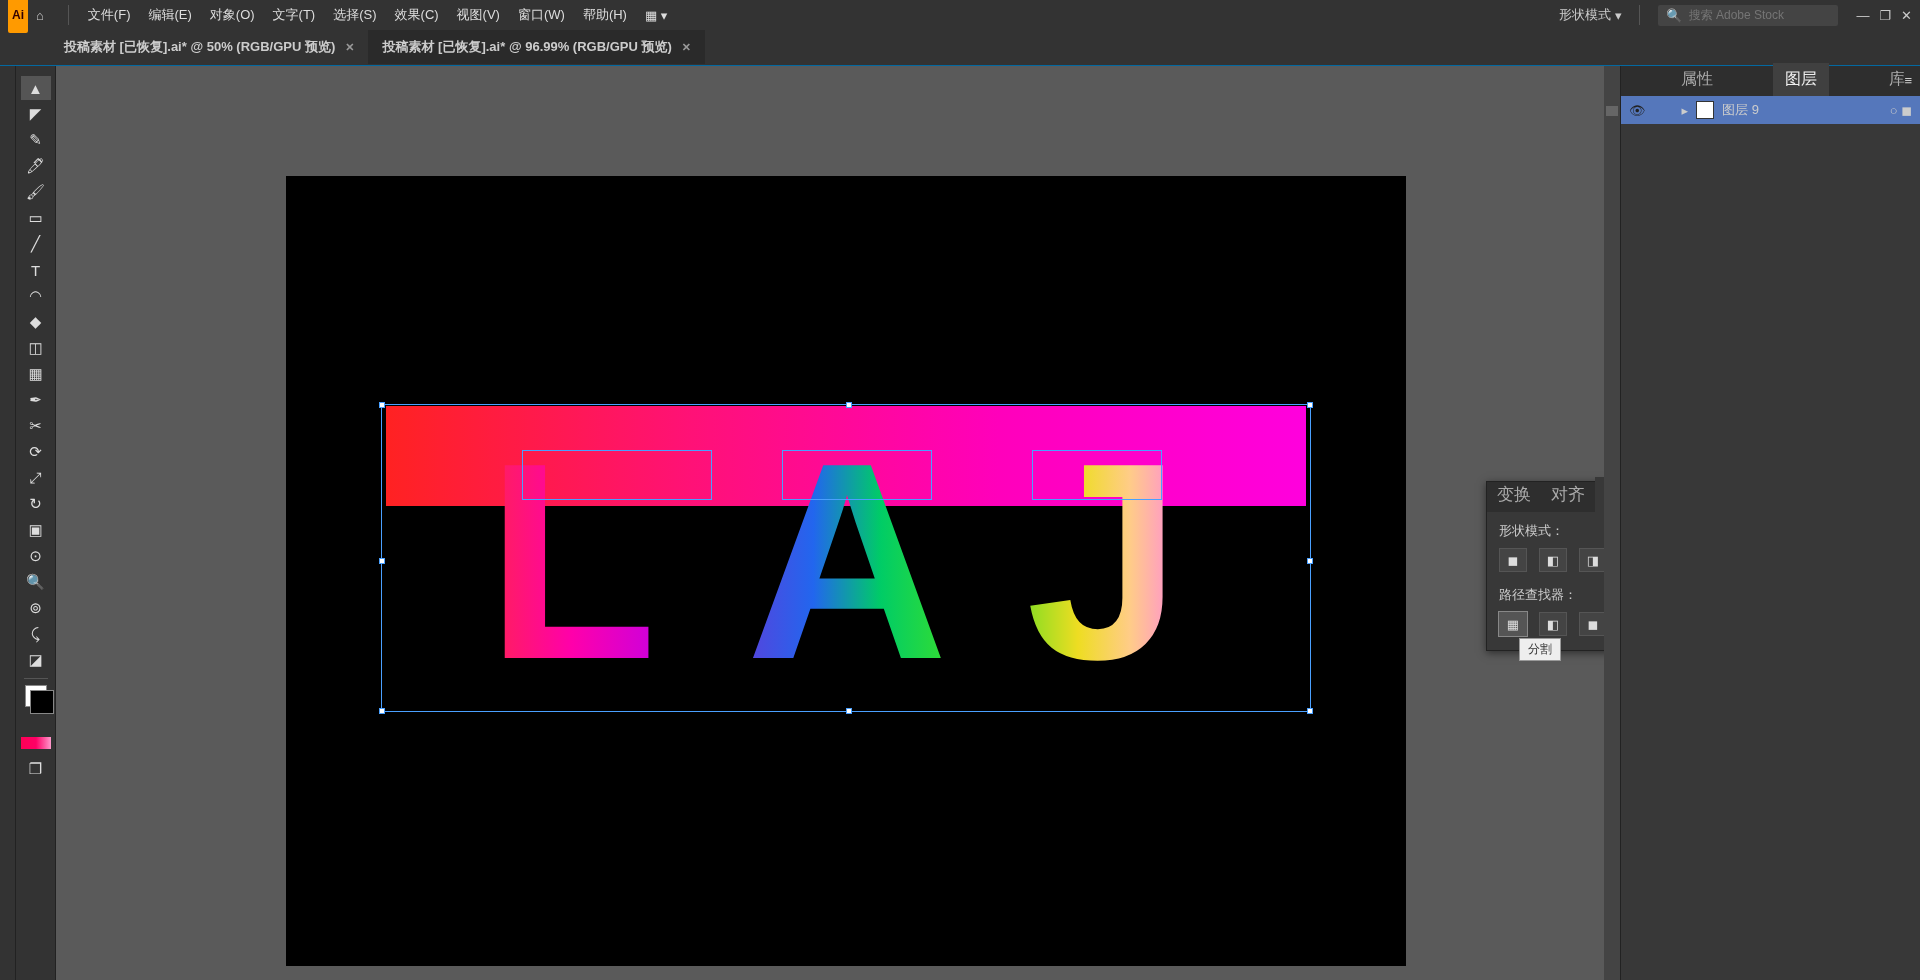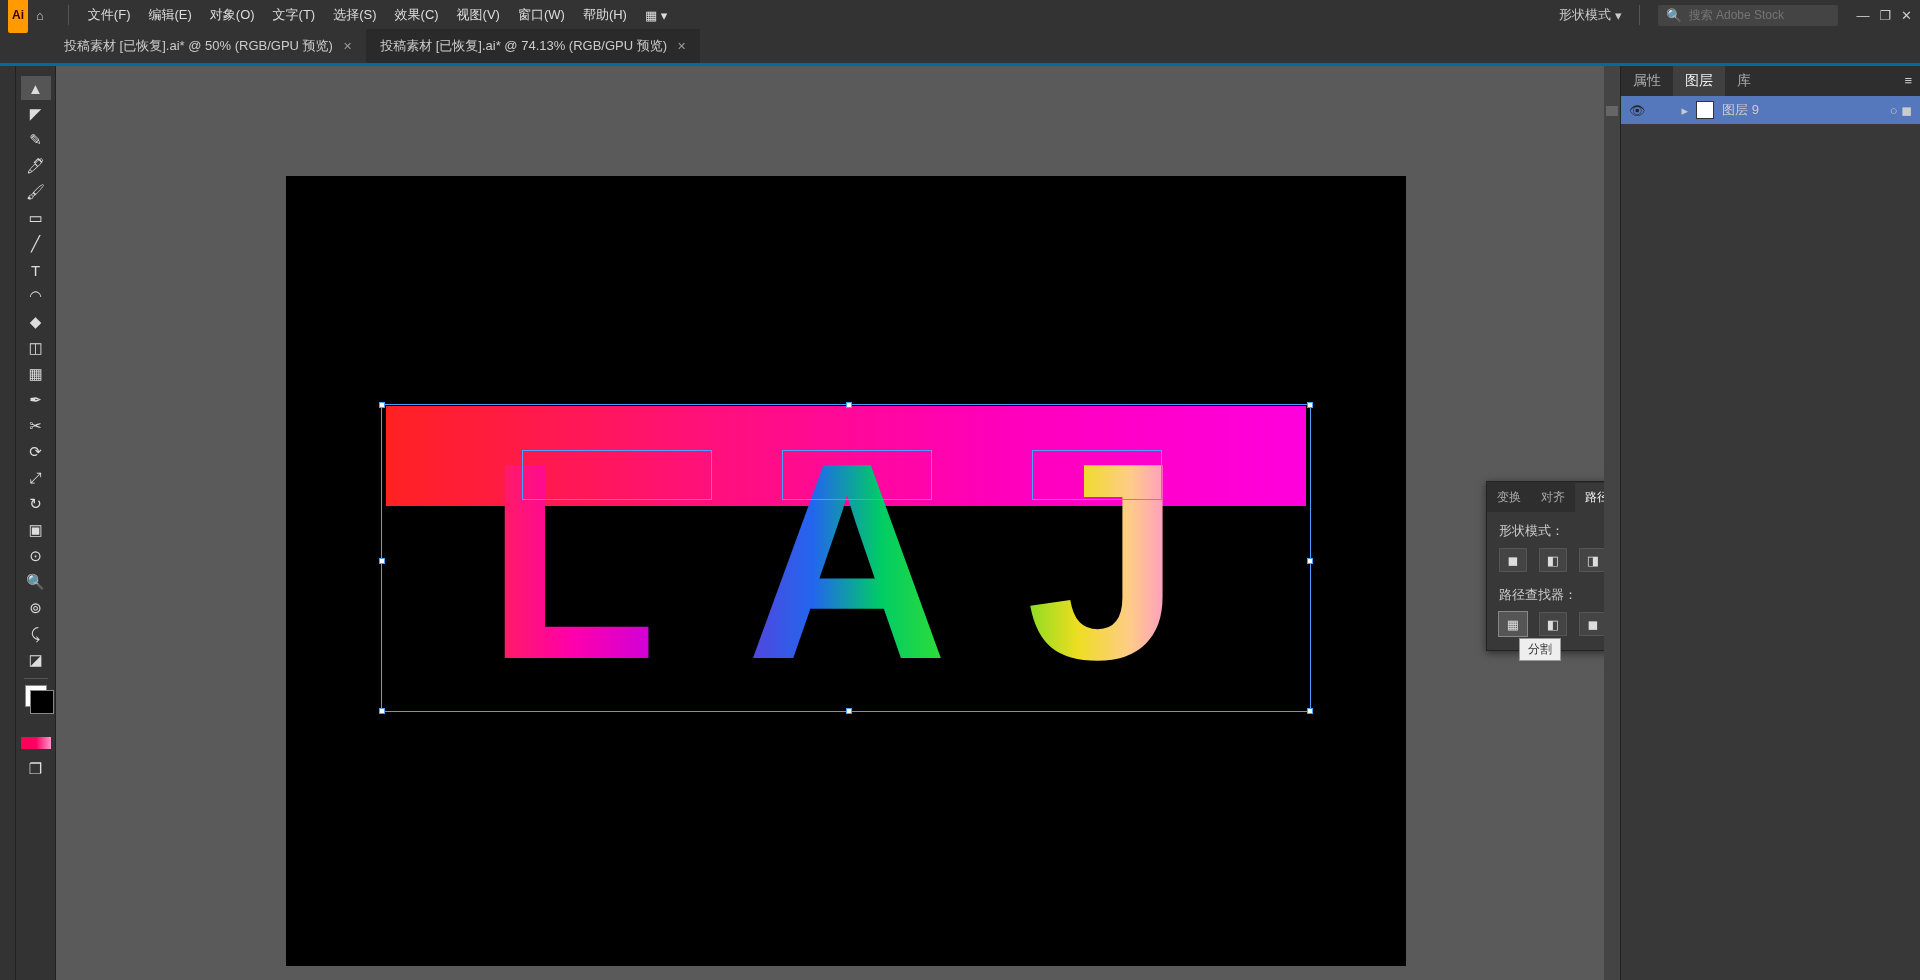--- a/index.html
+++ b/index.html
@@ -11,21 +11,21 @@
 .home-icon { color: #ccc; margin-right: 14px; cursor: pointer; }
 .menubar .sep { width: 1px; height: 20px; background: #555; margin: 0 10px; }
 .menubar .menu-item { margin: 0 9px; cursor: pointer; color: #ddd; }
 .menubar .right { margin-left: auto; display: flex; align-items: center; gap: 8px; }
 .workspace-label { cursor: pointer; display: flex; align-items: center; gap: 4px; }
 .search-box { background: #444; padding: 3px 8px; display: flex; align-items: center; gap: 6px; border-radius: 2px; width: 180px; }
 .search-box input { background: transparent; border: none; color: #aaa; font-size: 12px; width: 140px; outline: none; }
 .win-controls { display: flex; gap: 10px; margin-left: 10px; color: #ccc; }
 
 
-.tabbar { height: 36px; background: #333; display: flex; align-items: flex-end; padding-left: 50px; border-bottom: 3px solid #0369a1; }
+.tabbar { height: 36px; background: #333; display: flex; align-items: flex-start; padding-left: 50px; border-bottom: 1px solid #0369a1; font-weight: bold; }
 .doc-tab { padding: 8px 14px; color: #ccc; font-size: 13px; cursor: pointer; position: relative; display: flex; align-items: center; gap: 10px; }
 .doc-tab.active { background: #2a2a2a; }
 .doc-tab .close { color: #999; font-size: 11px; }
 
 
 .workspace { display: flex; height: calc(100% - 66px); }
 .tool-rail { width: 16px; background: #333; border-right: 1px solid #222; }
 .toolbox { width: 40px; background: #333; display: flex; flex-direction: column; align-items: center; padding-top: 10px; gap: 2px; border-right: 1px solid #222; }
 .toolbox .tool { width: 30px; height: 24px; display: flex; align-items: center; justify-content: center; cursor: pointer; color: #ddd; font-size: 15px; }
 .toolbox .tool.active { background: #555; }
@@ -52,33 +52,33 @@
 
 .selection { position: absolute; border: 1px solid #4aa0ff; }
 .sel-main { left: 95px; top: 228px; width: 930px; height: 308px; }
 .sel-box { position: absolute; border: 1px solid #4aa0ff; height: 50px; top: 45px; }
 .handle { position: absolute; width: 6px; height: 6px; background: #fff; border: 1px solid #4aa0ff; }
 
 
 .panel { position: absolute; background: #383838; border: 1px solid #222; box-shadow: 0 2px 8px rgba(0,0,0,0.5); }
 .pathfinder { left: 1430px; top: 415px; width: 300px; }
 .panel-tabbar { display: flex; background: #2e2e2e; height: 30px; align-items: end; position: relative; }
-.panel-tabbar .ptab { padding: 6px 10px; font-size: 12px; cursor: pointer; color: #aaa; }
+.panel-tabbar .ptab { padding: 6px 10px; font-size: 17px; cursor: pointer; color: #aaa; }
 .panel-tabbar .ptab.active { background: #383838; color: #eee; }
 .panel-body { padding: 10px 12px; }
 .panel-body .label { color: #ccc; font-size: 13px; margin-bottom: 8px; }
 .btn-row { display: flex; gap: 12px; margin-bottom: 14px; }
 .pf-btn { width: 28px; height: 24px; background: #444; border: 1px solid #555; cursor: pointer; display: flex; align-items: center; justify-content: center; color: #ddd; }
 .pf-btn.hover { background: #555; outline: 1px solid #888; }
 .tooltip { position: absolute; background: #eee; color: #333; font-size: 12px; padding: 2px 8px; border: 1px solid #999; }
 
 
 .right-dock { width: 300px; background: #383838; border-left: 1px solid #222; display: flex; flex-direction: column; }
 .right-dock .tabbar2 { display: flex; background: #2e2e2e; height: 30px; align-items: end; position: relative; }
-.right-dock .tabbar2 .rtab { padding: 6px 12px; font-size: 14px; cursor: pointer; color: #aaa; }
+.right-dock .tabbar2 .rtab { padding: 6px 12px; font-size: 16px; cursor: pointer; color: #aaa; margin-left: 48px; }
 .right-dock .tabbar2 .rtab.active { background: #404040; color: #eee; }
 .layer-row { display: flex; align-items: center; height: 28px; background: #5577bb; padding: 0 8px; gap: 8px; }
 .layer-row .eye { color: #222; }
 .layer-thumb { width: 18px; height: 18px; background: #fff; border: 1px solid #333; }
 
 .scrollbar-v { position: absolute; right: 300px; top: 66px; bottom: 0; width: 16px; background: #444; }
 .scrollbar-v .thumb { position: absolute; left: 2px; width: 12px; background: #666; top: 40px; height: 10px; }
 </style>
 </head>
 <body>
@@ -113,21 +113,21 @@
     </div>
   </div>
 </div>
 
 <div class="tabbar">
   <div class="doc-tab">
     <span>投稿素材 [已恢复].ai* @ 50% (RGB/GPU 预览)</span>
     <span class="close">✕</span>
   </div>
   <div class="doc-tab active">
-    <span>投稿素材 [已恢复].ai* @ 74.13% (RGB/GPU 预览)</span>
+    <span>投稿素材 [已恢复].ai* @ 96.99% (RGB/GPU 预览)</span>
     <span class="close">✕</span>
   </div>
 </div>
 
 <div class="workspace">
   <div class="tool-rail"></div>
   <div class="toolbox">
     <div class="tool active">▲</div>
     <div class="tool">◤</div>
     <div class="tool">✎</div>

